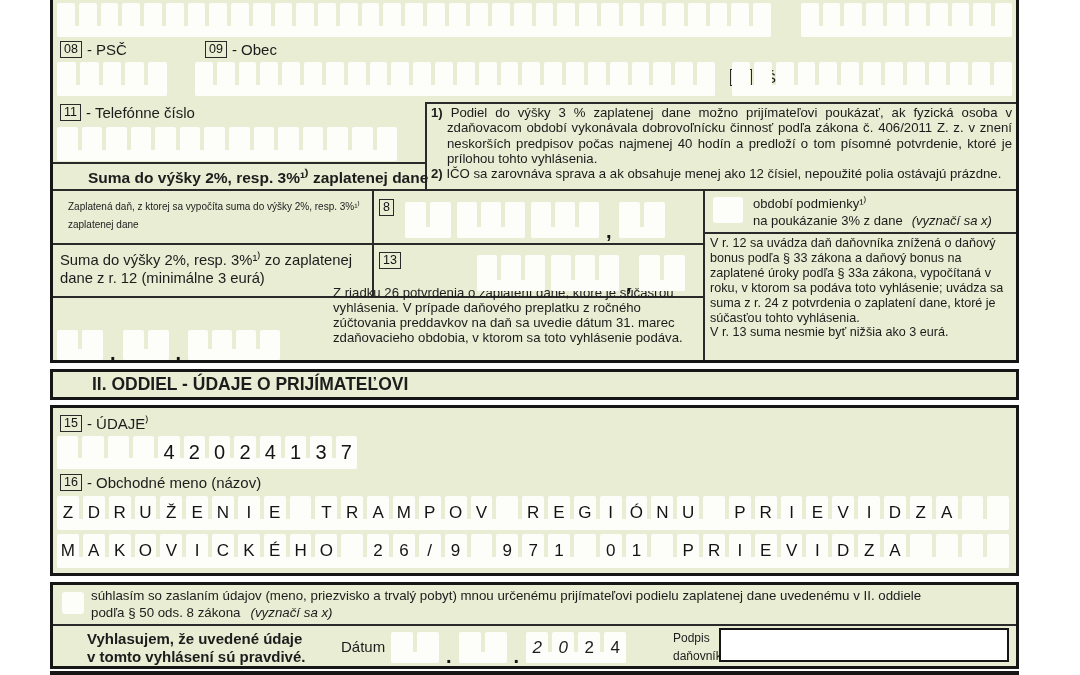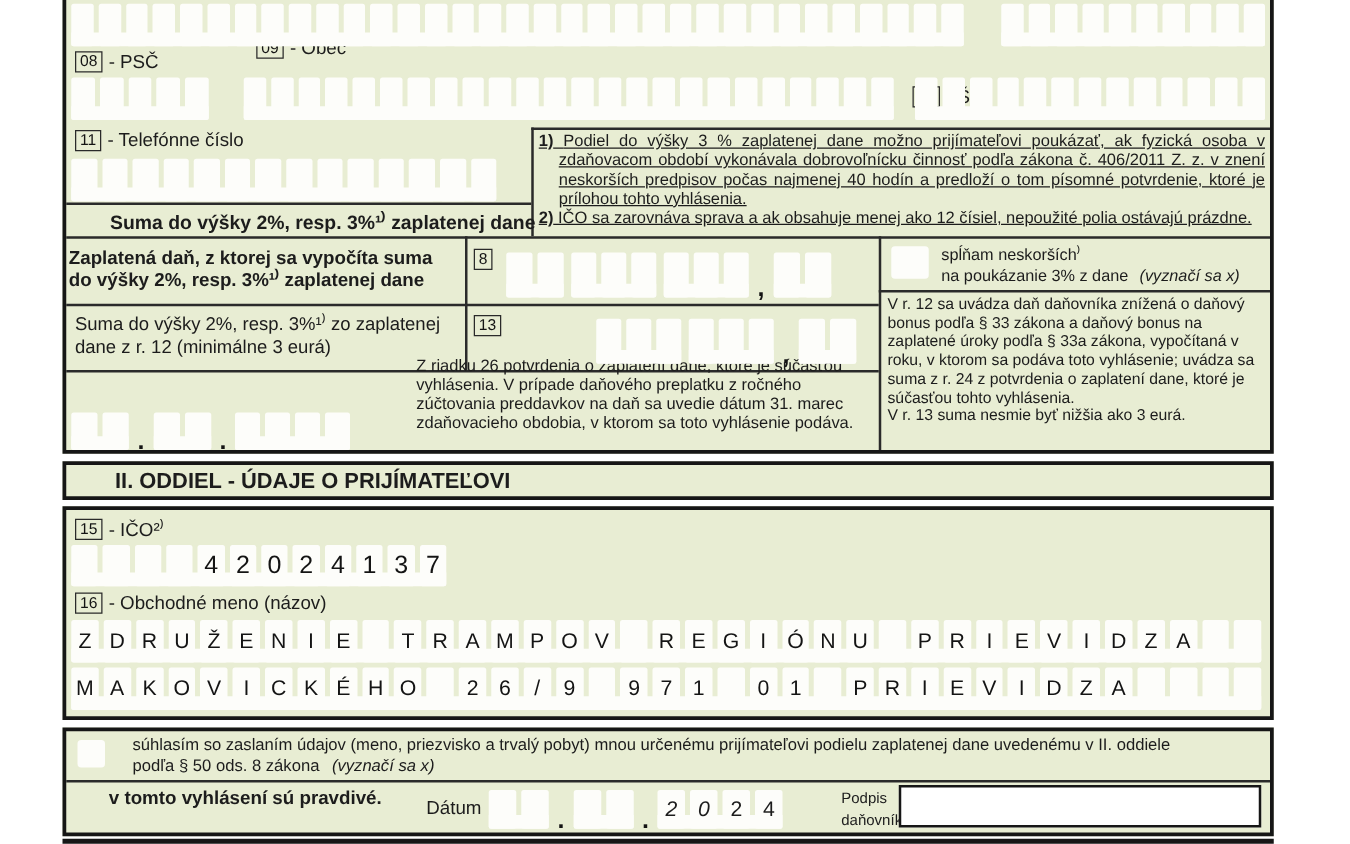--- a/index.html
+++ b/index.html
@@ -21,21 +21,21 @@
   .grp::after{content:"";position:absolute;left:0;right:0;bottom:0;height:11px;
               background:#fdfdfa;border-radius:0 0 2px 2px;z-index:1;}
   .grp .cc{flex:1;margin-right:4px;background:#fdfdfa;border-radius:2px;position:relative;
            z-index:2;display:flex;align-items:center;justify-content:center;font-size:17px;}
   .grp .cc:last-child{margin-right:0;}
   .flex{display:flex;align-items:stretch;position:absolute;}
   .sep{font-weight:bold;font-size:20px;align-self:flex-end;margin:0 7px 0px;line-height:14px;color:#141414;}
   .lab{position:absolute;font-size:15px;display:flex;align-items:center;gap:5px;white-space:nowrap;}
   .numbox{display:inline-block;border:1.6px solid #2a2a2a;padding:0px 3px;font-size:12.5px;
           line-height:15px;color:#141414;}
-  .note{font-size:13.2px;line-height:15.3px;text-align:justify;text-decoration:underline;}
+  .note{font-size:13.2px;line-height:15.3px;text-align:justify;}
   .note .mk{font-weight:bold;}
   .hang{padding-left:16px;text-indent:-16px;}
   .chk{position:absolute;background:#fdfdfa;border-radius:3px;}
   .bold{font-weight:bold;margin-left:29px;}
   .it{font-style:italic;}
 </style>
 </head>
 <body>
 
 <div class="formbox" style="top:-4px;height:367px;">
@@ -85,21 +85,21 @@
       <div class="cc"></div>
       <div class="cc"></div>
       <div class="cc"></div>
       <div class="cc"></div>
     </div>
 
   <div class="lab" style="left:7px;top:42px;">
     <span class="numbox">08</span>
     <span>- PSČ</span>
   </div>
-  <div class="lab" style="left:152px;top:31px;">
+  <div class="lab" style="left:152px;top:42px;">
     <span class="numbox">09</span>
     <span>- Obec</span>
   </div>
   <div class="lab" style="left:677px;top:42px;margin-top:28px;">
     <span class="numbox">10</span>
     <span>- Štát</span>
   </div>
 
   <div class="comb" style="left:4px;top:63px;width:110px;height:34px;">
       <div class="cc"></div>
@@ -176,21 +176,21 @@
 
   <div style="position:absolute;left:378px;top:106px;width:581px;">
     <div class="note hang"><span class="mk">1)</span> <span>Podiel do výšky 3 % zaplatenej dane možno prijímateľovi poukázať, ak fyzická osoba v zdaňovacom období vykonávala dobrovoľnícku činnosť podľa zákona č. 406/2011 Z. z. v znení neskorších predpisov počas najmenej 40 hodín a predloží o tom písomné potvrdenie, ktoré je prílohou tohto vyhlásenia.</span></div>
     <div class="note hang"><span class="mk">2)</span> <span>IČO sa zarovnáva sprava a ak obsahuje menej ako 12 čísiel, nepoužité polia ostávajú prázdne.</span></div>
   </div>
 
   <div class="hl" style="left:0;top:163px;width:372px;"></div>
   <div class="lab bold" style="left:6px;top:167px;font-size:15.5px;">Suma do výšky 2%, resp. 3%¹⁾ zaplatenej dane</div>
   <div class="hl" style="left:0;top:190px;width:963px;"></div>
 
-  <div style="position:absolute;left:2px;top:199px;width:306px;font-size:15px;line-height:18px;font-weight:bold;">Zaplatená daň, z ktorej sa vypočíta suma do výšky 2%, resp. 3%¹⁾ zaplatenej dane</div>
+  <div style="position:absolute;left:15px;top:199px;width:306px;font-size:10px;line-height:18px;">Zaplatená daň, z ktorej sa vypočíta suma do výšky 2%, resp. 3%¹⁾ zaplatenej dane</div>
   <span class="numbox" style="position:absolute;left:326px;top:200px;">8</span>
   <div class="flex" style="left:352px;top:203px;height:36px;">
     <div class="grp" style="width:46px;">
         <div class="cc"></div>
         <div class="cc"></div>
       </div>
     <div style="width:6px;"></div>
     <div class="grp" style="width:68px;">
         <div class="cc"></div>
         <div class="cc"></div>
@@ -250,38 +250,38 @@
         <div class="cc"></div>
         <div class="cc"></div>
         <div class="cc"></div>
         <div class="cc"></div>
       </div>
   </div>
   <div style="position:absolute;left:280px;top:286px;width:372px;font-size:13.2px;line-height:15px;">Z riadku 26 potvrdenia o zaplatení dane, ktoré je súčasťou vyhlásenia. V prípade daňového preplatku z ročného zúčtovania preddavkov na daň sa uvedie dátum 31. marec zdaňovacieho obdobia, v ktorom sa toto vyhlásenie podáva.</div>
 
   <div class="chk" style="left:660px;top:198px;width:30px;height:26px;"></div>
   <div style="position:absolute;left:700px;top:197px;width:262px;font-size:13px;line-height:16.5px;">
-    <div>spĺňam neskorších⁾</div>
+    <div>období podmienky¹⁾</div>
     <div><span>na poukázanie 3% z dane</span><span class="it" style="margin-left:9px;">(vyznačí sa x)</span></div>
   </div>
   <div class="hl" style="left:650px;top:233px;width:313px;"></div>
   <div style="position:absolute;left:657px;top:237px;width:302px;font-size:12.6px;line-height:14.9px;">
     <div>V r. 12 sa uvádza daň daňovníka znížená o daňový bonus podľa § 33 zákona a daňový bonus na zaplatené úroky podľa § 33a zákona, vypočítaná v roku, v ktorom sa podáva toto vyhlásenie; uvádza sa suma z r. 24 z potvrdenia o zaplatení dane, ktoré je súčasťou tohto vyhlásenia.</div>
     <div>V r. 13 suma nesmie byť nižšia ako 3 eurá.</div>
   </div>
 </div>
 
 <div class="formbox" style="top:369px;height:31px;">
   <div class="bold" style="position:absolute;left:10px;top:1px;font-size:17.5px;line-height:23px;">II. ODDIEL - ÚDAJE O PRIJÍMATEĽOVI</div>
 </div>
 
 <div class="formbox" style="top:405px;height:171px;">
   <div class="lab" style="left:7px;top:5px;">
     <span class="numbox">15</span>
-    <span>- IČO²⁾</span>
+    <span>- ÚDAJE⁾</span>
   </div>
   <div class="comb big" style="left:4px;top:28px;width:300px;height:33px;">
       <div class="cc"></div>
       <div class="cc"></div>
       <div class="cc"></div>
       <div class="cc"></div>
       <div class="cc">4</div>
       <div class="cc">2</div>
       <div class="cc">0</div>
       <div class="cc">2</div>
@@ -370,27 +370,28 @@
       <div class="cc">A</div>
       <div class="cc"></div>
       <div class="cc"></div>
       <div class="cc"></div>
       <div class="cc"></div>
     </div>
 </div>
 
 <div class="formbox" style="top:582px;height:87px;">
   <div class="chk" style="left:9px;top:7px;width:22px;height:22px;"></div>
-  <div style="position:absolute;left:38px;top:3px;width:920px;font-size:13.3px;line-height:16.5px;margin-left:15px;">
+  <div style="position:absolute;left:38px;top:3px;width:920px;font-size:13.3px;line-height:16.5px;">
     <div>súhlasím so zaslaním údajov (meno, priezvisko a trvalý pobyt) mnou určenému prijímateľovi podielu zaplatenej dane uvedenému v II. oddiele</div>
     <div><span>podľa § 50 ods. 8 zákona</span><span class="it" style="margin-left:10px;">(vyznačí sa x)</span></div>
   </div>
   <div class="hl" style="left:0;top:39px;width:963px;"></div>
 
   <div class="bold" style="position:absolute;left:5px;top:45px;font-size:15px;line-height:17.5px;">
+    <div>Vyhlasujem, že uvedené údaje</div>
     <div>v tomto vyhlásení sú pravdivé.</div>
   </div>
   <div style="position:absolute;left:288px;top:53px;font-size:15px;">Dátum</div>
   <div class="flex" style="left:338px;top:47px;height:31px;">
     <div class="grp" style="width:48px;">
         <div class="cc"></div>
         <div class="cc"></div>
       </div>
     <span class="sep">.</span>
     <div class="grp" style="width:48px;">

